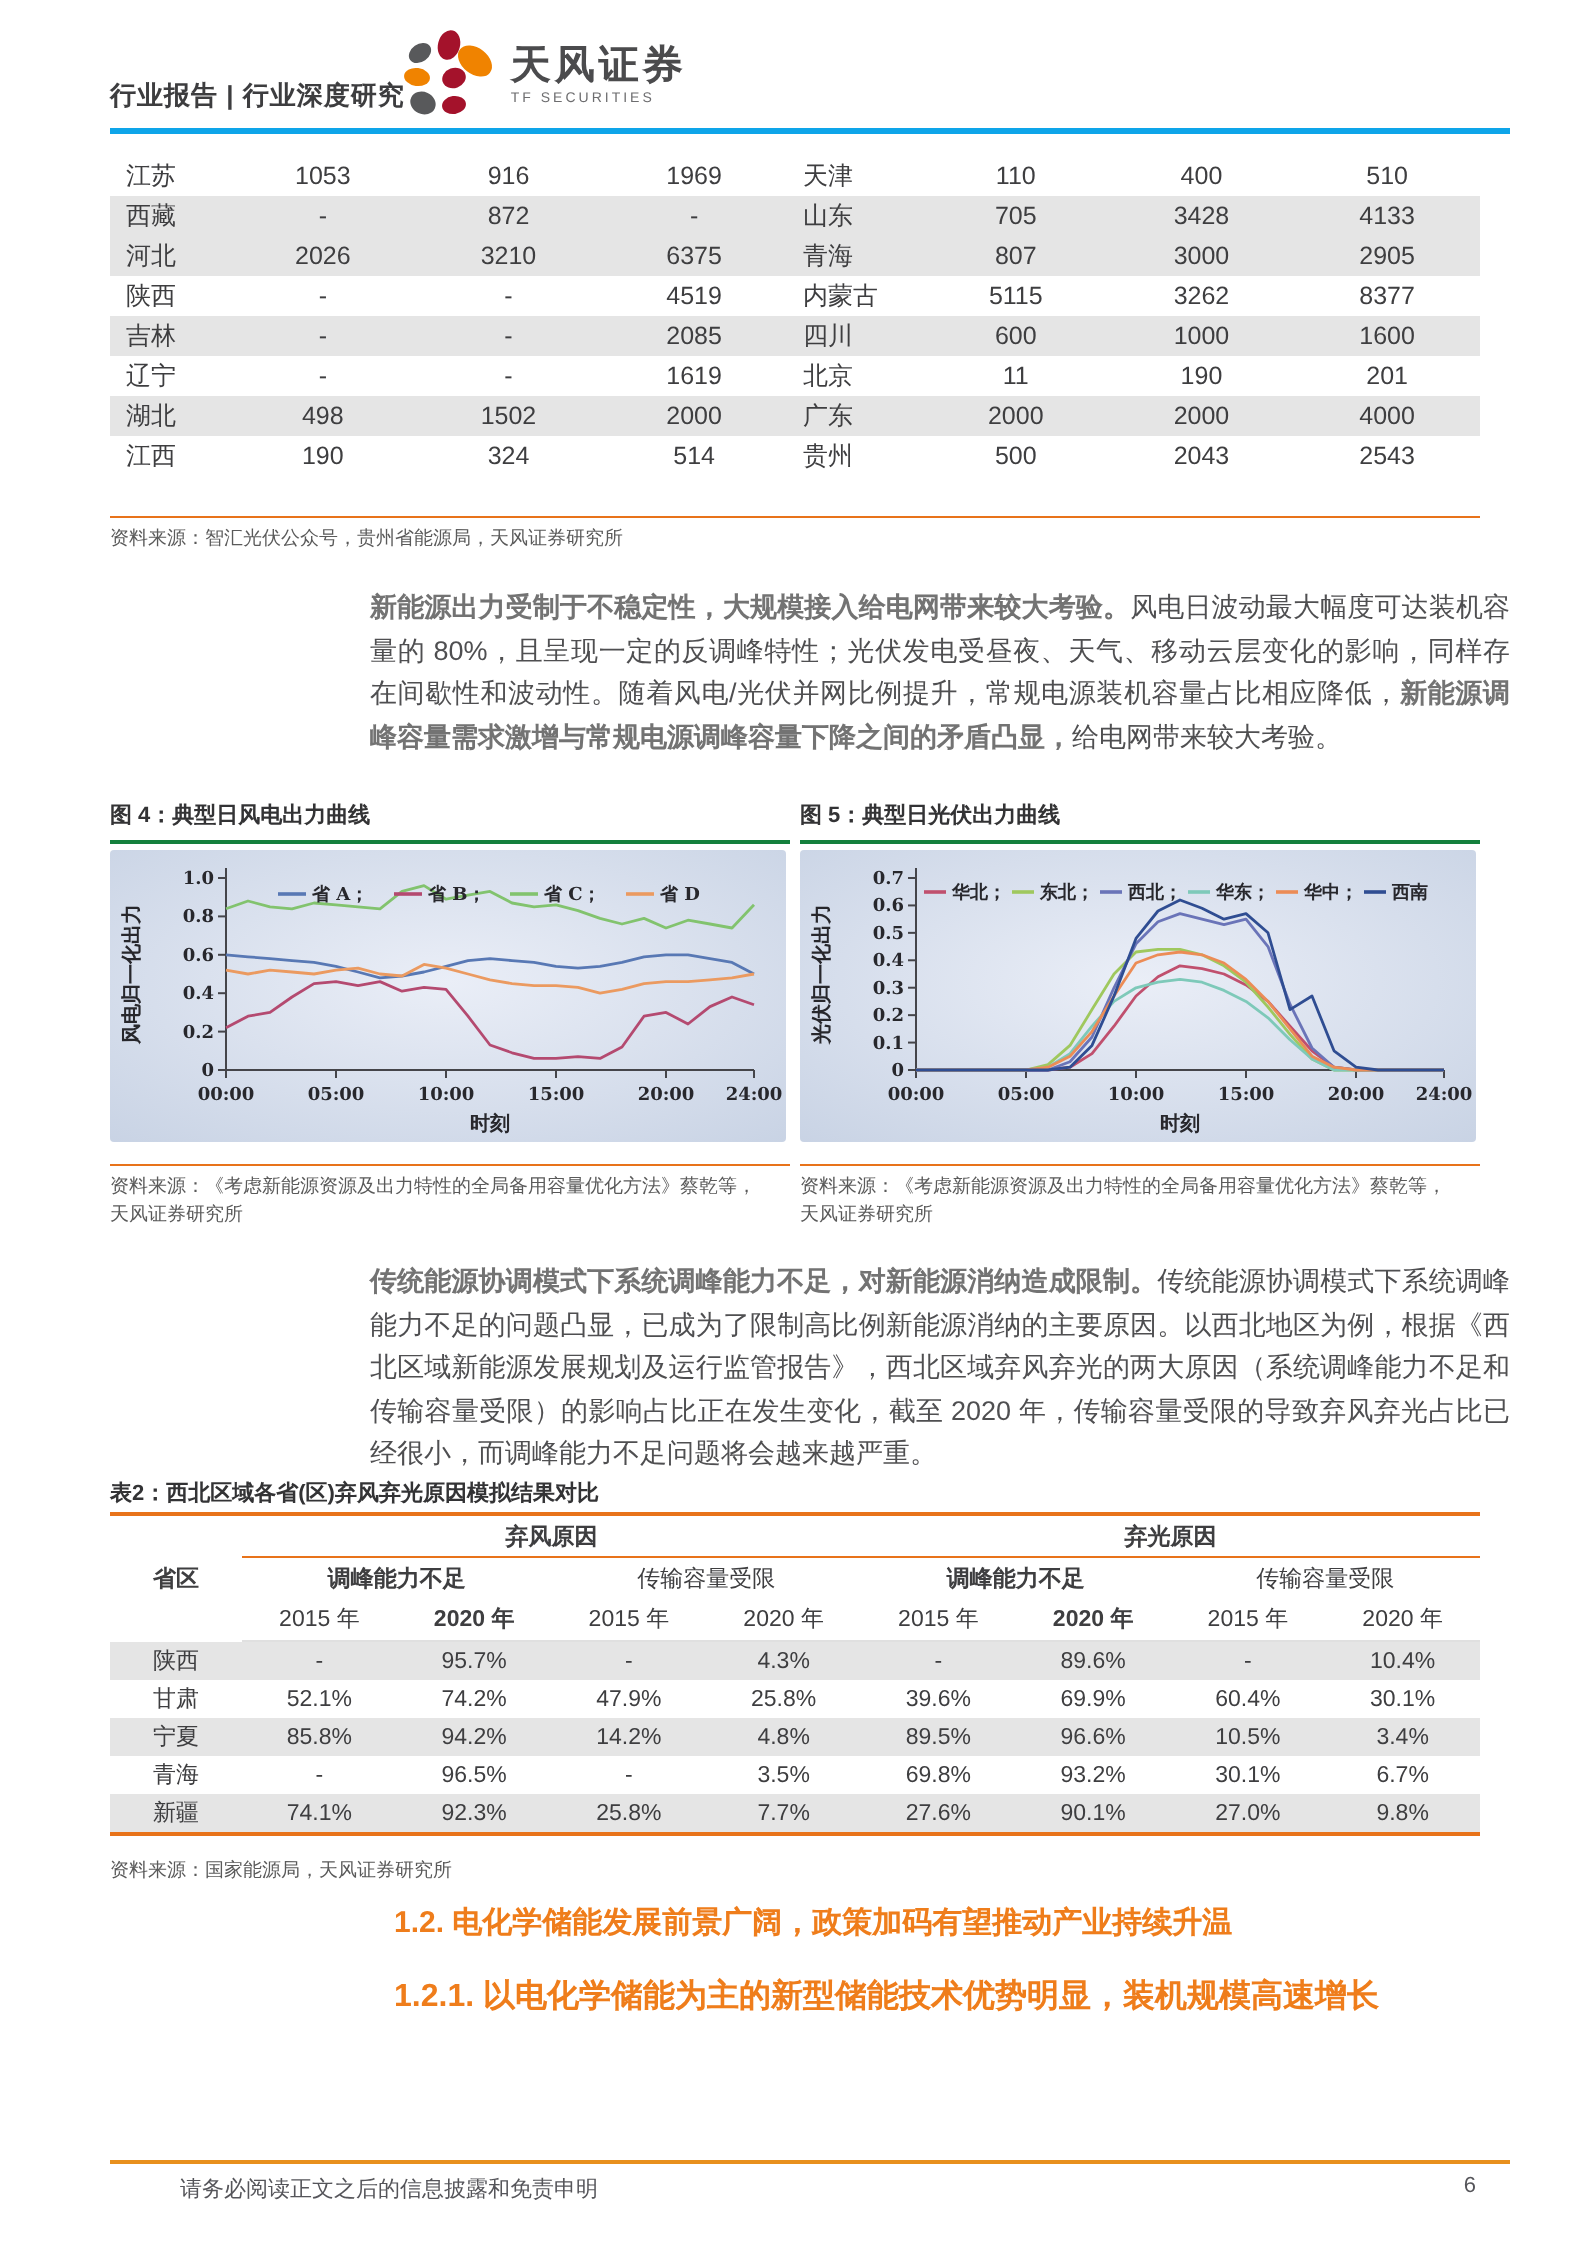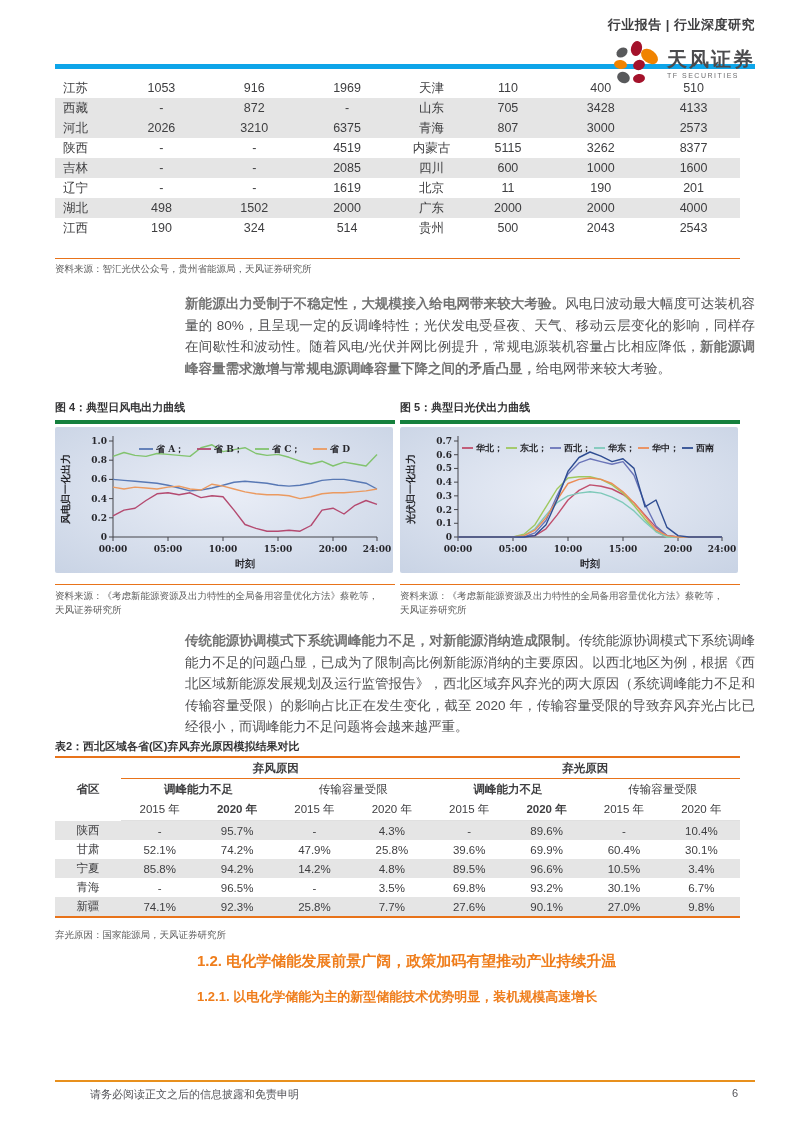--- a/index.html
+++ b/index.html
@@ -1,57 +1,57 @@
 <!DOCTYPE html>
 <html><head>
 <meta charset="utf-8">
 <style>
   html,body { margin:0; padding:0; background:#ffffff; }
   .page { position:relative; width:793px; height:1122px; margin:0 auto; background:#fff;
           font-family:"Liberation Sans","DejaVu Sans",sans-serif; color:#4a4a4a; overflow:hidden; }
 
   
   .header { position:absolute; top:16px; left:55px; width:700px; height:48px;
-            border-bottom:5px solid #0ea5e9; display:flex; justify-content:space-between; align-items:flex-end;flex-direction:column; }
+            border-bottom:3px solid #0ea5e9; display:flex; align-items:flex-end; }
   .header-title { font-size:13px; font-weight:bold; color:#3d3d3f; padding-bottom:7px; letter-spacing:0.5px; }
   .logo { display:flex; align-items:center; gap:7px; margin-bottom:3px; }
   .logo-mark { position:relative; width:46px; height:46px; }
   .petal { position:absolute; border-radius:50%; }
   .p1 { width:12px; height:9px;  left:2px;  top:7px;  background:#58595b; transform:rotate(-35deg); }
   .p2 { width:11px; height:15px; left:17px; top:0px;  background:#a4122b; transform:rotate(15deg); }
   .p3 { width:19px; height:13px; left:26px; top:9px;  background:#f08300; transform:rotate(38deg); }
   .p4 { width:13px; height:9px;  left:0px;  top:19px; background:#f08300; transform:rotate(8deg); }
   .p5 { width:12px; height:10px; left:19px; top:19px; background:#a4122b; transform:rotate(-20deg); }
   .p6 { width:13px; height:11px; left:3px;  top:31px; background:#58595b; transform:rotate(25deg); }
   .p7 { width:12px; height:9px;  left:19px; top:33px; background:#a4122b; transform:rotate(-8deg); }
   .logo-txt { display:flex; flex-direction:column; line-height:1; }
   .brand { font-size:20px; font-weight:bold; color:#4b4b4d; letter-spacing:2px; }
   .brand-sub { font-size:7px; color:#6d6d6f; letter-spacing:1.5px; margin-top:3px; }
 
   
   table { border-collapse:collapse; }
   .table1 { position:absolute; top:78px; left:55px; width:685px; font-size:12.5px; color:#3e3e40; }
   .table1 td { height:20px; text-align:center; padding:0; }
   .table1 td.name { text-align:left; padding-left:8px; width:52px; }
-  .table1 td.name2 { text-align:center; padding-left:8px; width:60px; }
+  .table1 td.name2 { text-align:left; padding-left:8px; width:60px; }
   tr.stripe td { background:#e5e5e5; }
   .table1-wrap-border { position:absolute; top:258px; left:55px; width:685px; border-top:1.5px solid #e8731a; }
   .src { font-size:9.5px; color:#5a5a5a; }
   .t1-src { position:absolute; top:263px; left:55px; }
 
   
   .para { position:absolute; left:185px; width:570px; font-size:13.5px; line-height:21.5px;
           text-align:justify; color:#4f4f51; margin:0; }
   .para b { color:#737373; }
 
   
   .fig { position:absolute; top:400px; width:340px; }
   .fig-left { left:55px; } .fig-right { left:400px; }
   .fig-title { font-size:11px; font-weight:bold; color:#333335; padding-bottom:5px;
-               border-bottom:4px solid #15803d; }
+               border-bottom:2px solid #15803d; }
   .fig-chart { margin-top:3px; display:block; }
   .fig-src { border-top:1.5px solid #e8731a; margin-top:11px; padding-top:4px;
              font-size:9.5px; line-height:14px; color:#5a5a5a; }
 
   
   .ax { stroke:#45454a; stroke-width:1; }
   .tick { font:600 9px "DejaVu Serif","Liberation Serif",serif; fill:#27272c; }
   .albl { font:700 10px "DejaVu Serif","Liberation Serif",serif; fill:#27272c; }
 
   
@@ -61,21 +61,21 @@
   .table2 th, .table2 td { padding:0; text-align:center; font-weight:normal; height:19px; }
   .table2 th.prov { font-weight:bold; width:66px; }
   .table2 th.grp { font-weight:bold; border-bottom:1.5px solid #e8731a; height:20px; }
   .table2 th.sub { height:20px; }
   .table2 th.b { font-weight:bold; }
   .table2 tr.h3r th { height:21px; border-bottom:1px solid #e0e0e0; }
   .t2-src { position:absolute; top:929px; left:55px; }
 
   
   .h2 { position:absolute; top:952px; left:197px; font-size:15px; font-weight:bold; color:#ef7d1b; margin:0; }
-  .h3 { position:absolute; top:988px; left:197px; font-size:13px; font-weight:bold; color:#ef7d1b; margin:0; }
+  .h3 { position:absolute; top:988px; left:197px; font-size:16px; font-weight:bold; color:#ef7d1b; margin:0; }
 
   
   .footer-line { position:absolute; top:1080px; left:55px; width:700px; border-top:2px solid #e8901d; }
   .footer { position:absolute; top:1087px; left:90px; width:648px; display:flex;
             justify-content:space-between; font-size:11px; color:#55555a; }
 </style>
 </head>
 <body>
 
 <div class="page">
@@ -122,21 +122,21 @@
           <td>4133</td>
         </tr>
         <tr class="stripe">
           <td class="name">河北</td>
           <td>2026</td>
           <td>3210</td>
           <td>6375</td>
           <td class="name2">青海</td>
           <td>807</td>
           <td>3000</td>
-          <td>2573</td>
+          <td>2905</td>
         </tr>
         <tr>
           <td class="name">陕西</td>
           <td>-</td>
           <td>-</td>
           <td>4519</td>
           <td class="name2">内蒙古</td>
           <td>5115</td>
           <td>3262</td>
           <td>8377</td>
@@ -394,21 +394,21 @@
           <td>92.3%</td>
           <td>25.8%</td>
           <td>7.7%</td>
           <td>27.6%</td>
           <td>90.1%</td>
           <td>27.0%</td>
           <td>9.8%</td>
         </tr>
       </tbody>
   </table>
-  <div class="src t2-src">弃光原因：国家能源局，天风证券研究所</div>
+  <div class="src t2-src">资料来源：国家能源局，天风证券研究所</div>
 
   <h2 class="h2">1.2. 电化学储能发展前景广阔，政策加码有望推动产业持续升温</h2>
   <h3 class="h3">1.2.1. 以电化学储能为主的新型储能技术优势明显，装机规模高速增长</h3>
 
 
   <div class="footer-line"></div>
   <div class="footer">
     <span>请务必阅读正文之后的信息披露和免责申明</span>
     <span>6</span>
   </div>

